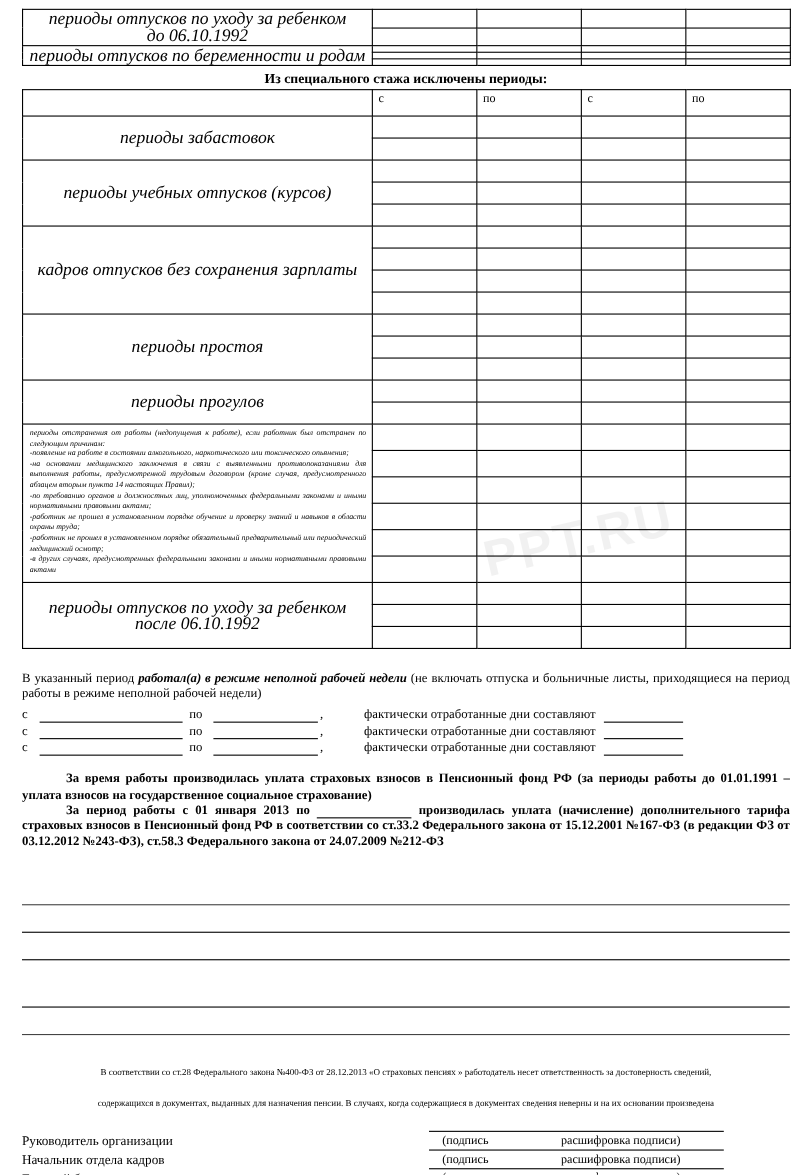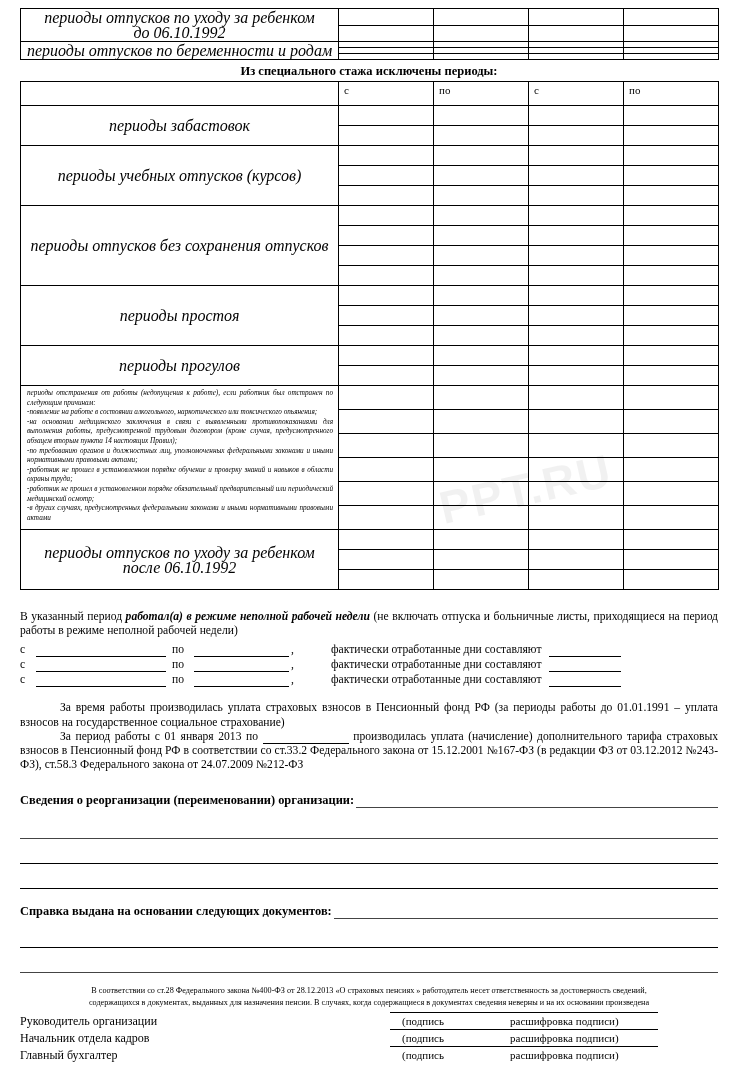--- a/index.html
+++ b/index.html
@@ -99,21 +99,21 @@
   
   .block {
     position: relative;
     z-index: 1;
     margin: 0 20px 0 20px;
     font-size: 11.6px;
     line-height: 14.2px;
   }
   .just { text-align: justify; }
   .bi { font-weight: bold; font-style: italic; }
-  .b { font-weight: normal; }
+  .b { font-weight: bold; }
   .indent { text-indent: 40px; }
 
   
   .fill {
     display: inline-block;
     border-bottom: 1px solid #000;
     vertical-align: bottom;
     height: 11px;
   }
 
@@ -170,21 +170,21 @@
 
   
   .fineprint {
     position: relative;
     z-index: 1;
     margin: 0 22px;
     font-size: 8.2px;
     line-height: 11.4px;
     text-align: center;
   }
-  .fineprint p { margin: 0; }
+  .fineprint p { margin: 16px; }
   .fineprint .jline { text-align: justify; text-align-last: center; }
 
   
   .sig-wrap {
     position: relative;
     z-index: 1;
     margin: 0 20px;
   }
   .sig-block {
     display: flex;
@@ -324,21 +324,21 @@
         <td class="blank"></td>
       </tr>
       <tr>
         <td class="blank" style="height:19px"></td>
         <td class="blank"></td>
         <td class="blank"></td>
         <td class="blank"></td>
       </tr>
 
       <tr>
-        <td class="lbl" rowspan="4">периоды отпусков без сохранения отпусков</td>
+        <td class="lbl" rowspan="4">кадров отпусков без сохранения зарплаты</td>
         <td class="blank" style="height:19px"></td>
         <td class="blank"></td>
         <td class="blank"></td>
         <td class="blank"></td>
       </tr>
       <tr>
         <td class="blank" style="height:19px"></td>
         <td class="blank"></td>
         <td class="blank"></td>
         <td class="blank"></td>
@@ -504,37 +504,29 @@
   <div class="block just indent b">За время работы производилась уплата страховых взносов в Пенсионный фонд РФ (за периоды работы до 01.01.1991 – уплата взносов на государственное социальное страхование)</div>
 
   <div class="block just indent b">
     <span>За период работы с 01 января 2013 по</span>
     <span class="fill" style="width:86px"></span>
     <span>производилась уплата (начисление) дополнительного тарифа страховых взносов в Пенсионный фонд РФ в соответствии со  ст.33.2 Федерального закона от 15.12.2001 №167-ФЗ (в редакции ФЗ от 03.12.2012 №243-ФЗ), ст.58.3 Федерального закона от 24.07.2009 №212-ФЗ</span>
   </div>
 
   <div class="sp20"></div>
 
-  <div class="inline-label-line">
-    <span class="lab">Сведения о реорганизации (переименовании) организации:</span>
-    <span class="rest"></span>
-  </div>
   <div class="sp12"></div>
   <div class="ruled"></div>
   <div class="sp6"></div>
   <div class="ruled ruled-dark"></div>
   <div class="sp6"></div>
   <div class="ruled ruled-dark"></div>
 
   <div class="sp14"></div>
 
-  <div class="inline-label-line">
-    <span class="lab spread">Справка    выдана    на    основании    следующих    документов:</span>
-    <span class="rest"></span>
-  </div>
   <div class="sp10"></div>
   <div class="ruled ruled-dark"></div>
   <div class="sp6"></div>
   <div class="ruled"></div>
 
   <div class="sp12"></div>
 
   <div class="fineprint">
     <p class="jline">В соответствии со ст.28 Федерального закона №400-ФЗ от 28.12.2013 «О страховых  пенсиях » работодатель несет ответственность за достоверность сведений,</p>
     <p class="jline">содержащихся в документах, выданных для назначения пенсии. В случаях, когда содержащиеся в документах сведения неверны и на их основании произведена</p>

